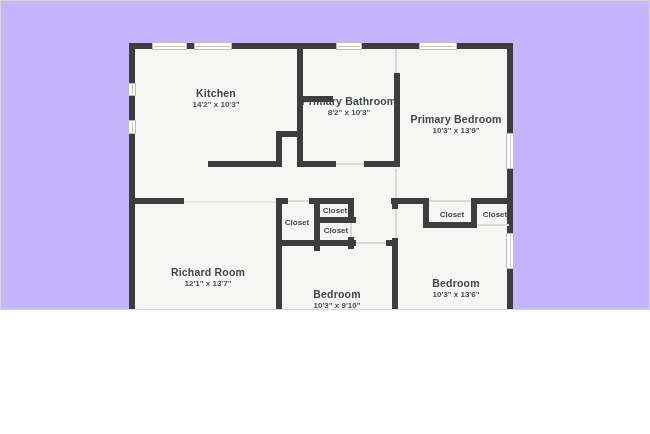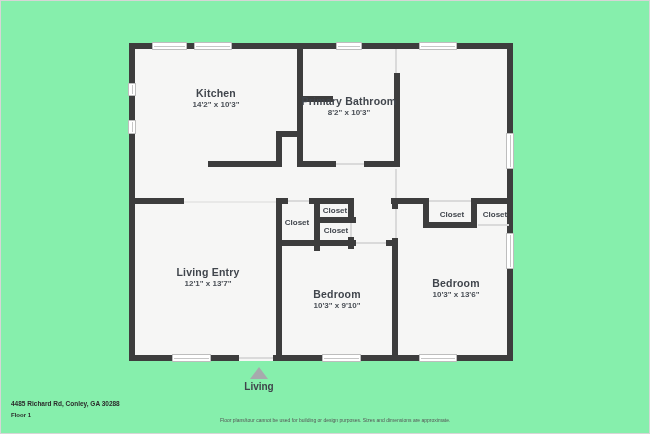--- a/index.html
+++ b/index.html
@@ -1,19 +1,19 @@
 <!DOCTYPE html>
 <html><head>
 <meta charset="utf-8">
 <style>
   html,body{margin:0;padding:0;background:#fff;}
   .canvas{
     position:relative;
-    width:650px;height:434px;
-    background:#86efac;
+    width:650px;height:310px;
+    background:#c4b5fd;
     border:1px solid #d6d6d6;
     box-sizing:border-box;
     font-family:"Liberation Sans", sans-serif;
     overflow:hidden;
   }
   .floor-fill{position:absolute;background:#f6f6f5;}
   .wall{position:absolute;background:#3d3d3d;}
   .window{position:absolute;background:#ffffff;border:1px solid #bdbdbd;box-sizing:border-box;}
   .window.h::after{content:"";position:absolute;left:1px;right:1px;top:50%;height:1px;margin-top:-0.5px;background:#c6c6c6;}
   .window.v::after{content:"";position:absolute;top:1px;bottom:1px;left:50%;width:1px;margin-left:-0.5px;background:#c6c6c6;}
@@ -93,22 +93,26 @@
   <div class="door-line faint" style="left:183px;top:200px;width:92px;height:2px;"></div>
 
   <div class="room-label" style="left:215px;top:97px;">
     <div class="room-name">Kitchen</div>
     <div class="room-dims">14'2" x 10'3"</div>
   </div>
   <div class="room-label" style="left:348px;top:105px;">
     <div class="room-name">Primary Bathroom</div>
     <div class="room-dims">8'2" x 10'3"</div>
   </div>
+  <div class="room-label" style="left:455px;top:123px;">
+    <div class="room-name">Primary Bedroom</div>
+    <div class="room-dims">10'3" x 13'9"</div>
+  </div>
   <div class="room-label" style="left:207px;top:276px;">
-    <div class="room-name">Living Entry</div>
+    <div class="room-name">Richard Room</div>
     <div class="room-dims">12'1" x 13'7"</div>
   </div>
   <div class="room-label" style="left:336px;top:298px;">
     <div class="room-name">Bedroom</div>
     <div class="room-dims">10'3" x 9'10"</div>
   </div>
   <div class="room-label" style="left:455px;top:287px;">
     <div class="room-name">Bedroom</div>
     <div class="room-dims">10'3" x 13'6"</div>
   </div>

